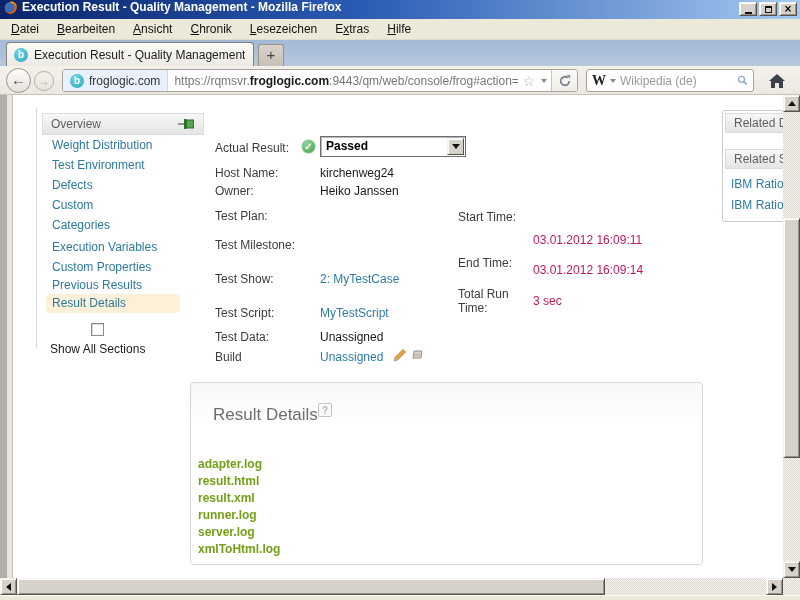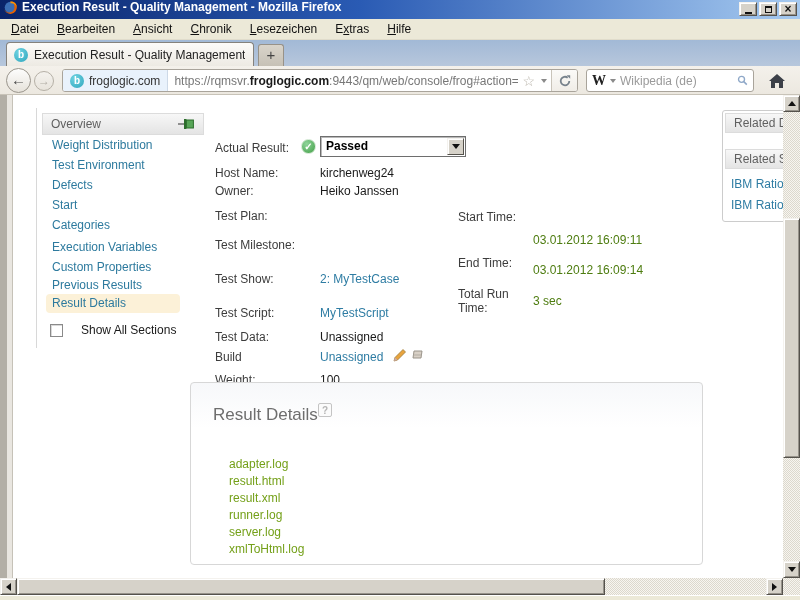--- a/index.html
+++ b/index.html
@@ -78,21 +78,21 @@
 
   .sec-header { background:linear-gradient(#f7f7f7,#e4e4e4); border:1px solid #dcdcdc;
     color:#5f5f5f; display:flex; align-items:center; padding:0 8px; }
   .overview-hdr { position:absolute; left:42px; top:18px; width:162px; height:22px;align-items:center; }
   .overview-hdr .hdr-label { flex:1 1 auto; }
 
   .nav-item { position:absolute; left:46px; width:150px; height:19px; color:#2d7a9e; padding-left:6px;
     line-height:19px; white-space:nowrap; cursor:pointer; }
   .nav-item.active { background:#fcf1d8; border-radius:4px; width:134px; }
 
-  .showall { position:absolute; left:50px; top:228px; display:flex; align-items:center; gap:18px; color:#1a1a1a; }
+  .showall { position:absolute; left:50px; top:228px; display:flex; align-items:center; gap:6px; color:#1a1a1a;flex-direction:column; }
   .checkbox { width:13px; height:13px; background:#fff; border:1px solid #8a8a8a;
     box-shadow:inset 1px 1px 0 #d9d9d9; }
 
   .frow { position:absolute; left:0; width:720px; height:18px; }
   .flabel { position:absolute; left:215px; color:#3c3c3c; white-space:nowrap; }
   .fvalue { position:absolute; left:320px; color:#1a1a1a; white-space:nowrap; }
   a.tlink, .tlink { color:#2e7ca3; text-decoration:none; cursor:pointer; }
 
   .status-ok { position:absolute; left:301px; top:44px; width:15px; height:15px; border-radius:50%;
     background:radial-gradient(circle at 35% 30%,#8fd49a,#43a047); border:1px solid #cfe6cf;
@@ -104,34 +104,34 @@
     border:1px solid; border-color:#f4f2ee #55524c #55524c #f4f2ee; box-shadow:inset 1px 1px 0 #fff;
     display:flex; align-items:center; justify-content:center; }
   .tri-dn { width:0; height:0; border-left:4px solid transparent; border-right:4px solid transparent; border-top:5px solid #111; }
   .tri-up { width:0; height:0; border-left:4px solid transparent; border-right:4px solid transparent; border-bottom:5px solid #111; }
   .tri-lf { width:0; height:0; border-top:4px solid transparent; border-bottom:4px solid transparent; border-right:5px solid #111; }
   .tri-rt { width:0; height:0; border-top:4px solid transparent; border-bottom:4px solid transparent; border-left:5px solid #111; }
 
   .build-icons { position:absolute; left:392px; top:-2px; display:flex; gap:3px; }
 
   .trow-label { position:absolute; left:458px; width:64px; color:#3c3c3c; line-height:14px; }
-  .trow-value { position:absolute; left:533px; color:#4d7c0f; white-space:nowrap; }
+  .trow-value { position:absolute; left:533px; color:#be185d; white-space:nowrap; }
 
   .related-panel { position:absolute; left:722px; top:15px; width:78px; height:112px;
     border:1px solid #ccc; border-radius:3px; background:#fff; overflow:hidden; }
   .rel-hdr { position:absolute; left:2px; width:90px; height:20px; }
   .rel-link { position:absolute; left:8px; color:#2e7ca3; white-space:nowrap; cursor:pointer; }
 
   .result-card { position:absolute; left:190px; top:287px; width:513px; height:183px;
     background:linear-gradient(#f7f8fa,#ffffff 45px); border:1px solid #d7d7d7; border-radius:4px; }
   .card-title { position:absolute; left:22px; top:22px; font-size:17px; color:#6e6e6e; }
   .help-icon { position:absolute; left:127px; top:20px; width:14px; height:14px; border:1px solid #c4c4c4;
     border-radius:2px; background:#fbfbfb; color:#b5b5b5; font-size:10px; font-weight:bold;
     text-align:center; line-height:13px; }
-  .file-list { position:absolute; left:38px; top:73px; line-height:17px; }
+  .file-list { position:absolute; left:7px; top:73px; line-height:17px;font-weight:bold; }
   .file-list a { display:block; color:#74a019; text-decoration:none; cursor:pointer; }
 
   
   .sb-track { background:#efede6; background-image:repeating-conic-gradient(#f7f5f0 0% 25%, #dcd8cd 0% 50%); background-size:2px 2px; }
   .sb-btn { position:absolute; width:17px; height:17px; background:#d6d2c9; border:1px solid;
     border-color:#f4f2ee #55524c #55524c #f4f2ee; box-shadow:inset 1px 1px 0 #fff, inset -1px -1px 0 #96928a;
     display:flex; align-items:center; justify-content:center; }
   .sb-thumb { position:absolute; background:#d6d2c9; border:1px solid;
     border-color:#f4f2ee #55524c #55524c #f4f2ee; box-shadow:inset 1px 1px 0 #fff, inset -1px -1px 0 #96928a; }
   .vscroll { position:absolute; left:783px; top:95px; width:17px; height:483px; }
@@ -222,21 +222,21 @@
     <span class="hdr-label">Overview</span>
     <svg width="17" height="12" viewBox="0 0 17 12">
       <line x1="0" y1="6" x2="6" y2="6" stroke="#666" stroke-width="1.4"></line>
       <rect x="6" y="1" width="2.4" height="10" fill="#2d6e2d"></rect>
       <rect x="8.4" y="2" width="7" height="8" fill="#57a557" stroke="#2d6e2d" stroke-width="1"></rect>
     </svg>
   </div>
   <div class="nav-item" style="top:41px">Weight Distribution</div>
   <div class="nav-item" style="top:61px">Test Environment</div>
   <div class="nav-item" style="top:81px">Defects</div>
-  <div class="nav-item" style="top:101px">Start</div>
+  <div class="nav-item" style="top:101px">Custom</div>
   <div class="nav-item" style="top:121px">Categories</div>
   <div class="nav-item" style="top:143px">Execution Variables</div>
   <div class="nav-item" style="top:163px">Custom Properties</div>
   <div class="nav-item" style="top:181px">Previous Results</div>
   <div class="nav-item active" style="top:199px">Result Details</div>
   <div class="showall">
     <span class="checkbox"></span>
     <span>Show All Sections</span>
   </div>
 
@@ -285,24 +285,20 @@
       <svg width="15" height="15" viewBox="0 0 15 15">
         <polygon points="2,13 3,9.5 11,1.5 13.5,4 5.5,12" fill="#e8a33d" stroke="#9a7a3a" stroke-width="0.8"></polygon>
         <polygon points="2,13 3,9.5 5.5,12" fill="#caa"></polygon>
       </svg>
       <svg width="15" height="13" viewBox="0 0 15 13">
         <polygon points="4,3 12,3 11,10 3,10" fill="#d8d0c6" stroke="#9a948a" stroke-width="1"></polygon>
         <line x1="3.5" y1="7" x2="11.5" y2="7" stroke="#b3ada3" stroke-width="1"></line>
       </svg>
     </span>
   </div>
-  <div class="frow" style="top:278px">
-    <span class="flabel">Weight:</span>
-    <span class="fvalue">100</span>
-  </div>
 
   <div class="trow-label" style="top:115px">Start Time:</div>
   <div class="trow-value" style="top:138px">03.01.2012 16:09:11</div>
   <div class="trow-label" style="top:161px">End Time:</div>
   <div class="trow-value" style="top:168px">03.01.2012 16:09:14</div>
   <div class="trow-label" style="top:192px">Total Run Time:</div>
   <div class="trow-value" style="top:199px">3 sec</div>
 
   <div class="related-panel">
     <div class="sec-header rel-hdr" style="top:2px">

